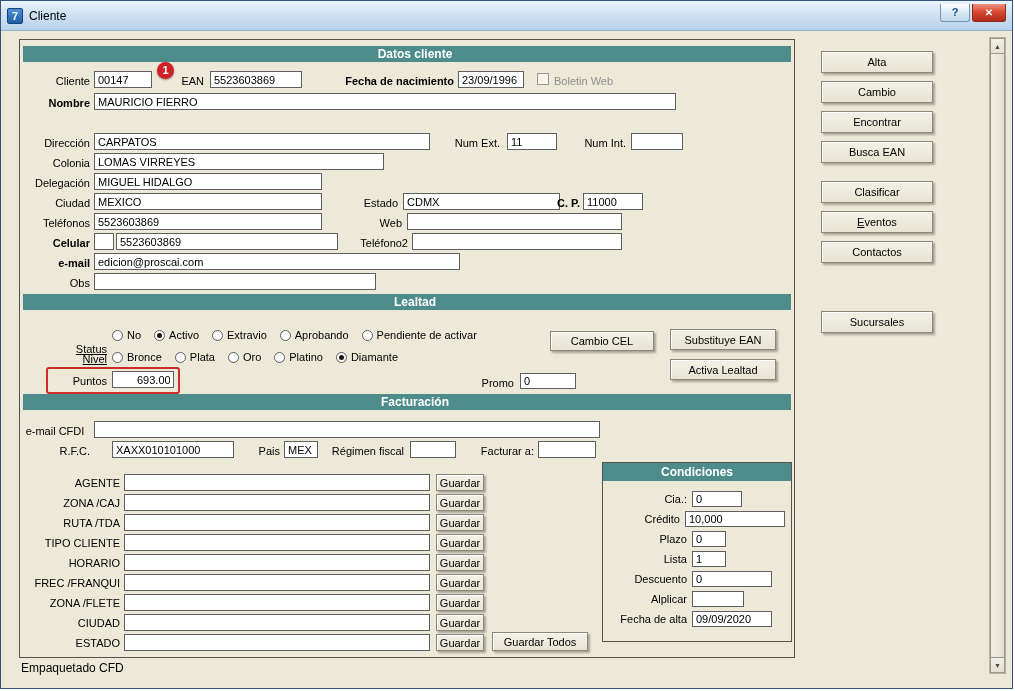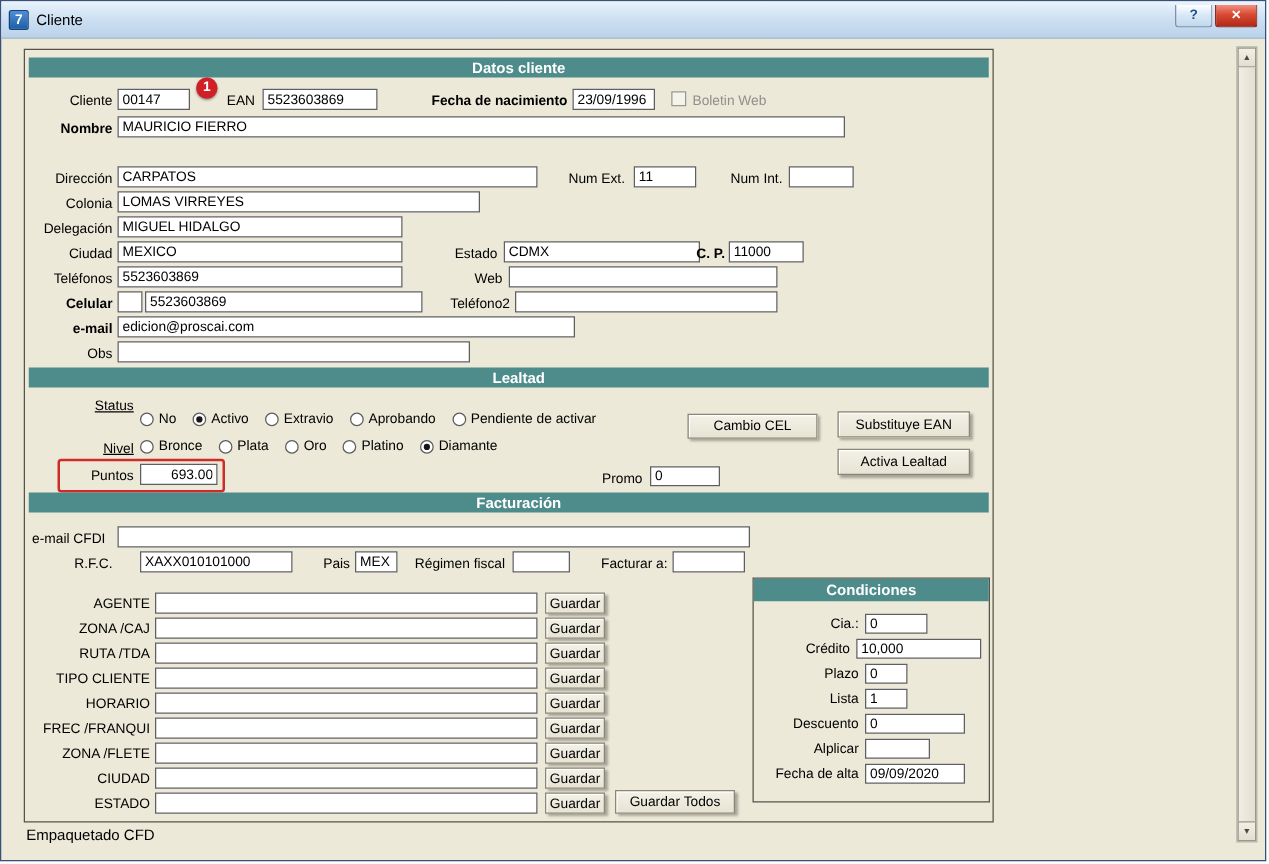--- a/index.html
+++ b/index.html
@@ -150,21 +150,21 @@
     <input class="txt" style="left: 392px; top: 193px; width: 210px;" value="">
 
     <span class="lbl b" style="left:0;top:216px;width:70px;">e-mail</span>
     <input class="txt" style="left: 74px; top: 213px; width: 366px;" value="edicion@proscai.com">
 
     <span class="lbl" style="left:0;top:236px;width:70px;">Obs</span>
     <input class="txt" style="left: 74px; top: 233px; width: 282px;" value="">
 
     <div class="hdr" style="left:3px;top:254px;width:768px;">Lealtad</div>
 
-    <span class="lbl u" style="left:0;top:278px;width:87px;">Status</span>
+    <span class="lbl u" style="left:0;top:302px;width:87px;">Status</span>
     <div class="radio-row" id="status-options" style="left:92px;top:287px;">
         <span class="radio-item">
           <span class="radio"></span>
           <span>No</span>
         </span>
         <span class="radio-item">
           <span class="radio sel"></span>
           <span>Activo</span>
         </span>
         <span class="radio-item">
@@ -306,20 +306,30 @@
           </div>
           <div class="cond-row">
             <span class="cond-lbl">Fecha de alta</span>
             <input class="txt" value="09/09/2020" style="width: 80px;">
           </div>
         </div>
     </div>
 
   </div>
 
+  <div class="side-buttons" id="side-buttons">
+      <button class="btn side-btn">Alta</button>
+      <button class="btn side-btn">Cambio</button>
+      <button class="btn side-btn">Encontrar</button>
+      <button class="btn side-btn">Busca EAN</button>
+      <button class="btn side-btn">Clasificar</button>
+      <button class="btn side-btn"><u>E</u>ventos</button>
+      <button class="btn side-btn">Contactos</button>
+      <button class="btn side-btn">Sucursales</button>
+    </div>
 
   <div class="scrollbar">
     <div class="sb-btn">
       <span>▲</span>
     </div>
     <div class="sb-thumb"></div>
     <div class="sb-btn">
       <span>▼</span>
     </div>
   </div>

